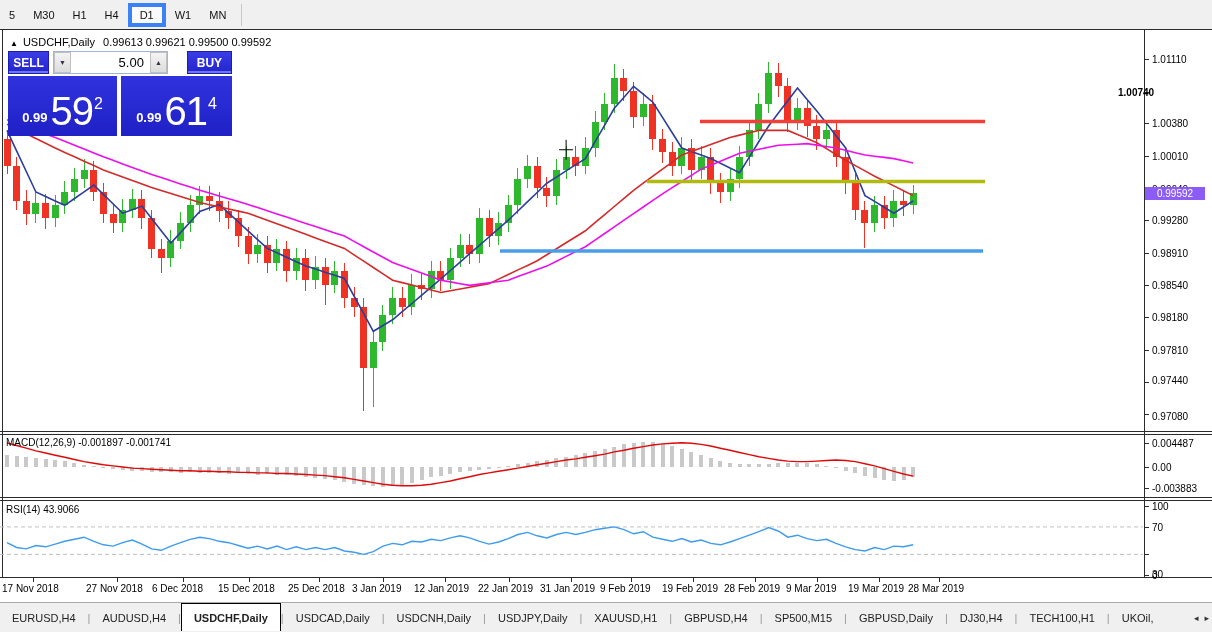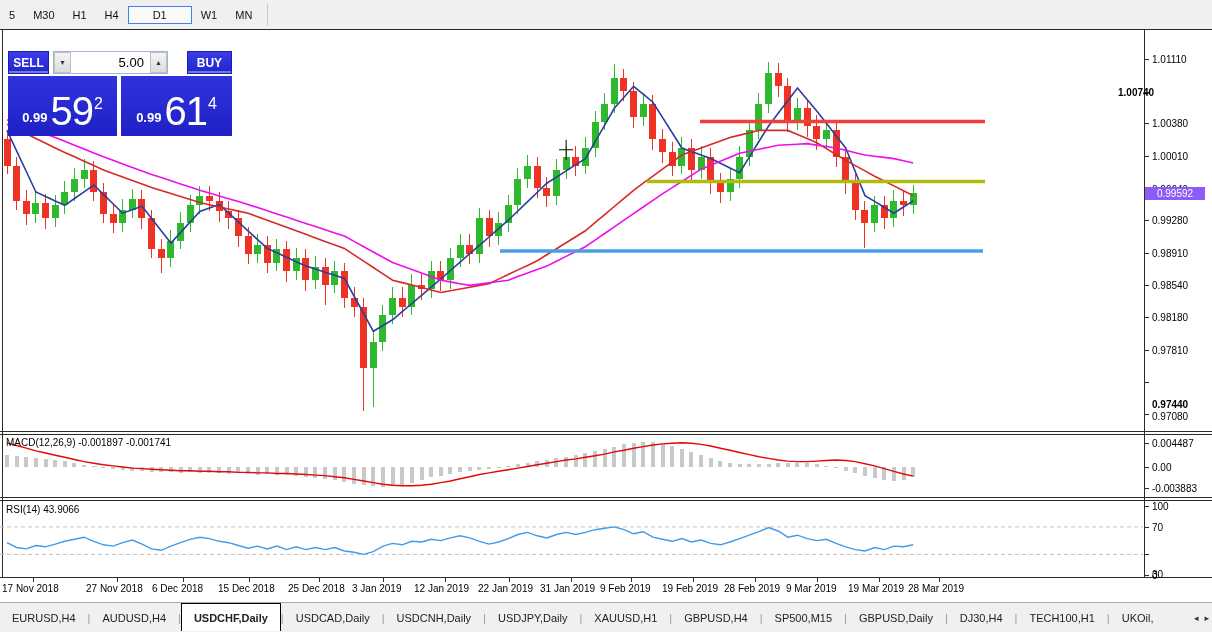--- a/index.html
+++ b/index.html
@@ -2,21 +2,21 @@
 <html><head>
 <meta charset="utf-8">
 <style>
   html,body{margin:0;padding:0;background:#fff;width:1212px;height:632px;overflow:hidden;
     font-family:"Liberation Sans","DejaVu Sans",sans-serif;-webkit-font-smoothing:antialiased;}
   #app{position:relative;width:1212px;height:632px;background:#fff;}
   
   .toolbar{position:absolute;left:0;top:0;width:1212px;height:29px;background:#f0f0f0;
     display:flex;align-items:center;font-size:11px;color:#111;}
   .tf-item{padding:3px 9px;cursor:default;}
-  .tf-item.active{background:#fafafa;border:1px solid #3b82f6;padding:2px 24px;}
+  .tf-item.active{background:#fafafa;border:4px solid #3b82f6;padding:2px 8px;}
   .tb-sep{width:1px;height:22px;background:#c8c8c8;margin:0 6px;}
   
   .chart-header{position:absolute;left:10px;top:36px;font-size:11px;color:#000;z-index:5;white-space:nowrap;}
   .chart-header .arr{font-size:8px;margin-right:5px;}
   .chart-header .sym{margin-right:8px;}
   
   .trade-panel{position:absolute;left:8px;top:51px;width:224px;z-index:6;font-family:"Liberation Sans",sans-serif;}
   .tp-row1{display:flex;height:23px;}
   .btn-blue{background:linear-gradient(#3a3ce4,#2224cf);color:#fff;font-size:12px;font-weight:bold;
     display:flex;align-items:center;justify-content:center;border:1px solid #1b1db8;box-sizing:border-box;
@@ -403,20 +403,23 @@
       <line x1="509.5" y1="578" x2="509.5" y2="582" stroke="#2b2b2b" stroke-width="1" shape-rendering="crispEdges"></line>
       <line x1="571.5" y1="578" x2="571.5" y2="582" stroke="#2b2b2b" stroke-width="1" shape-rendering="crispEdges"></line>
       <line x1="631.5" y1="578" x2="631.5" y2="582" stroke="#2b2b2b" stroke-width="1" shape-rendering="crispEdges"></line>
       <line x1="693.5" y1="578" x2="693.5" y2="582" stroke="#2b2b2b" stroke-width="1" shape-rendering="crispEdges"></line>
       <line x1="755.5" y1="578" x2="755.5" y2="582" stroke="#2b2b2b" stroke-width="1" shape-rendering="crispEdges"></line>
       <line x1="817.5" y1="578" x2="817.5" y2="582" stroke="#2b2b2b" stroke-width="1" shape-rendering="crispEdges"></line>
       <line x1="879.5" y1="578" x2="879.5" y2="582" stroke="#2b2b2b" stroke-width="1" shape-rendering="crispEdges"></line>
       <line x1="939.5" y1="578" x2="939.5" y2="582" stroke="#2b2b2b" stroke-width="1" shape-rendering="crispEdges"></line>
     </svg>
 
+  <div class="chart-header">
+    <span class="arr">▲</span><span class="sym">USDCHF,Daily</span><span>0.99613 0.99621 0.99500 0.99592</span>
+  </div>
 
   <div class="trade-panel">
     <div class="tp-row1">
       <div class="btn-blue sell-btn">SELL</div>
       <div class="stepper">
         <div class="step-btn">▼</div>
         <div class="vol-field">5.00</div>
         <div class="step-btn">▲</div>
       </div>
       <div class="btn-blue buy-btn">BUY</div>
@@ -449,21 +452,21 @@
       <div class="scale-label" style="left: 1152px; top: 53.5px;">1.01110</div>
       <div class="scale-label" style="left: 1118px; top: 86.5px; font-weight: bold;">1.00740</div>
       <div class="scale-label" style="left: 1152px; top: 117.5px;">1.00380</div>
       <div class="scale-label" style="left: 1152px; top: 150.5px;">1.00010</div>
       <div class="scale-label" style="left: 1152px; top: 183.5px;">0.99640</div>
       <div class="scale-label" style="left: 1152px; top: 214.5px;">0.99280</div>
       <div class="scale-label" style="left: 1152px; top: 247.5px;">0.98910</div>
       <div class="scale-label" style="left: 1152px; top: 279.5px;">0.98540</div>
       <div class="scale-label" style="left: 1152px; top: 311.5px;">0.98180</div>
       <div class="scale-label" style="left: 1152px; top: 344.5px;">0.97810</div>
-      <div class="scale-label" style="left: 1152px; top: 399px; font-weight: bold;">0.97440</div>
+      <div class="scale-label" style="left: 1152px; top: 375px;">0.97440</div>
       <div class="scale-label" style="left: 1152px; top: 411px;">0.97080</div>
       <div class="scale-label" style="left: 1152px; top: 437.5px;">0.004487</div>
       <div class="scale-label" style="left: 1152px; top: 461.5px;">0.00</div>
       <div class="scale-label" style="left: 1152px; top: 482.5px;">-0.003883</div>
       <div class="scale-label" style="left: 1152px; top: 500.5px;">100</div>
       <div class="scale-label" style="left: 1152px; top: 521.5px;">70</div>
       <div class="scale-label" style="left: 1152px; top: 548.5px; margin-top: 20px;">30</div>
       <div class="scale-label" style="left: 1152px; top: 569.5px;">0</div>
       <div class="price-badge" style="top: 186.751px;">0.99592</div>
     </div>

